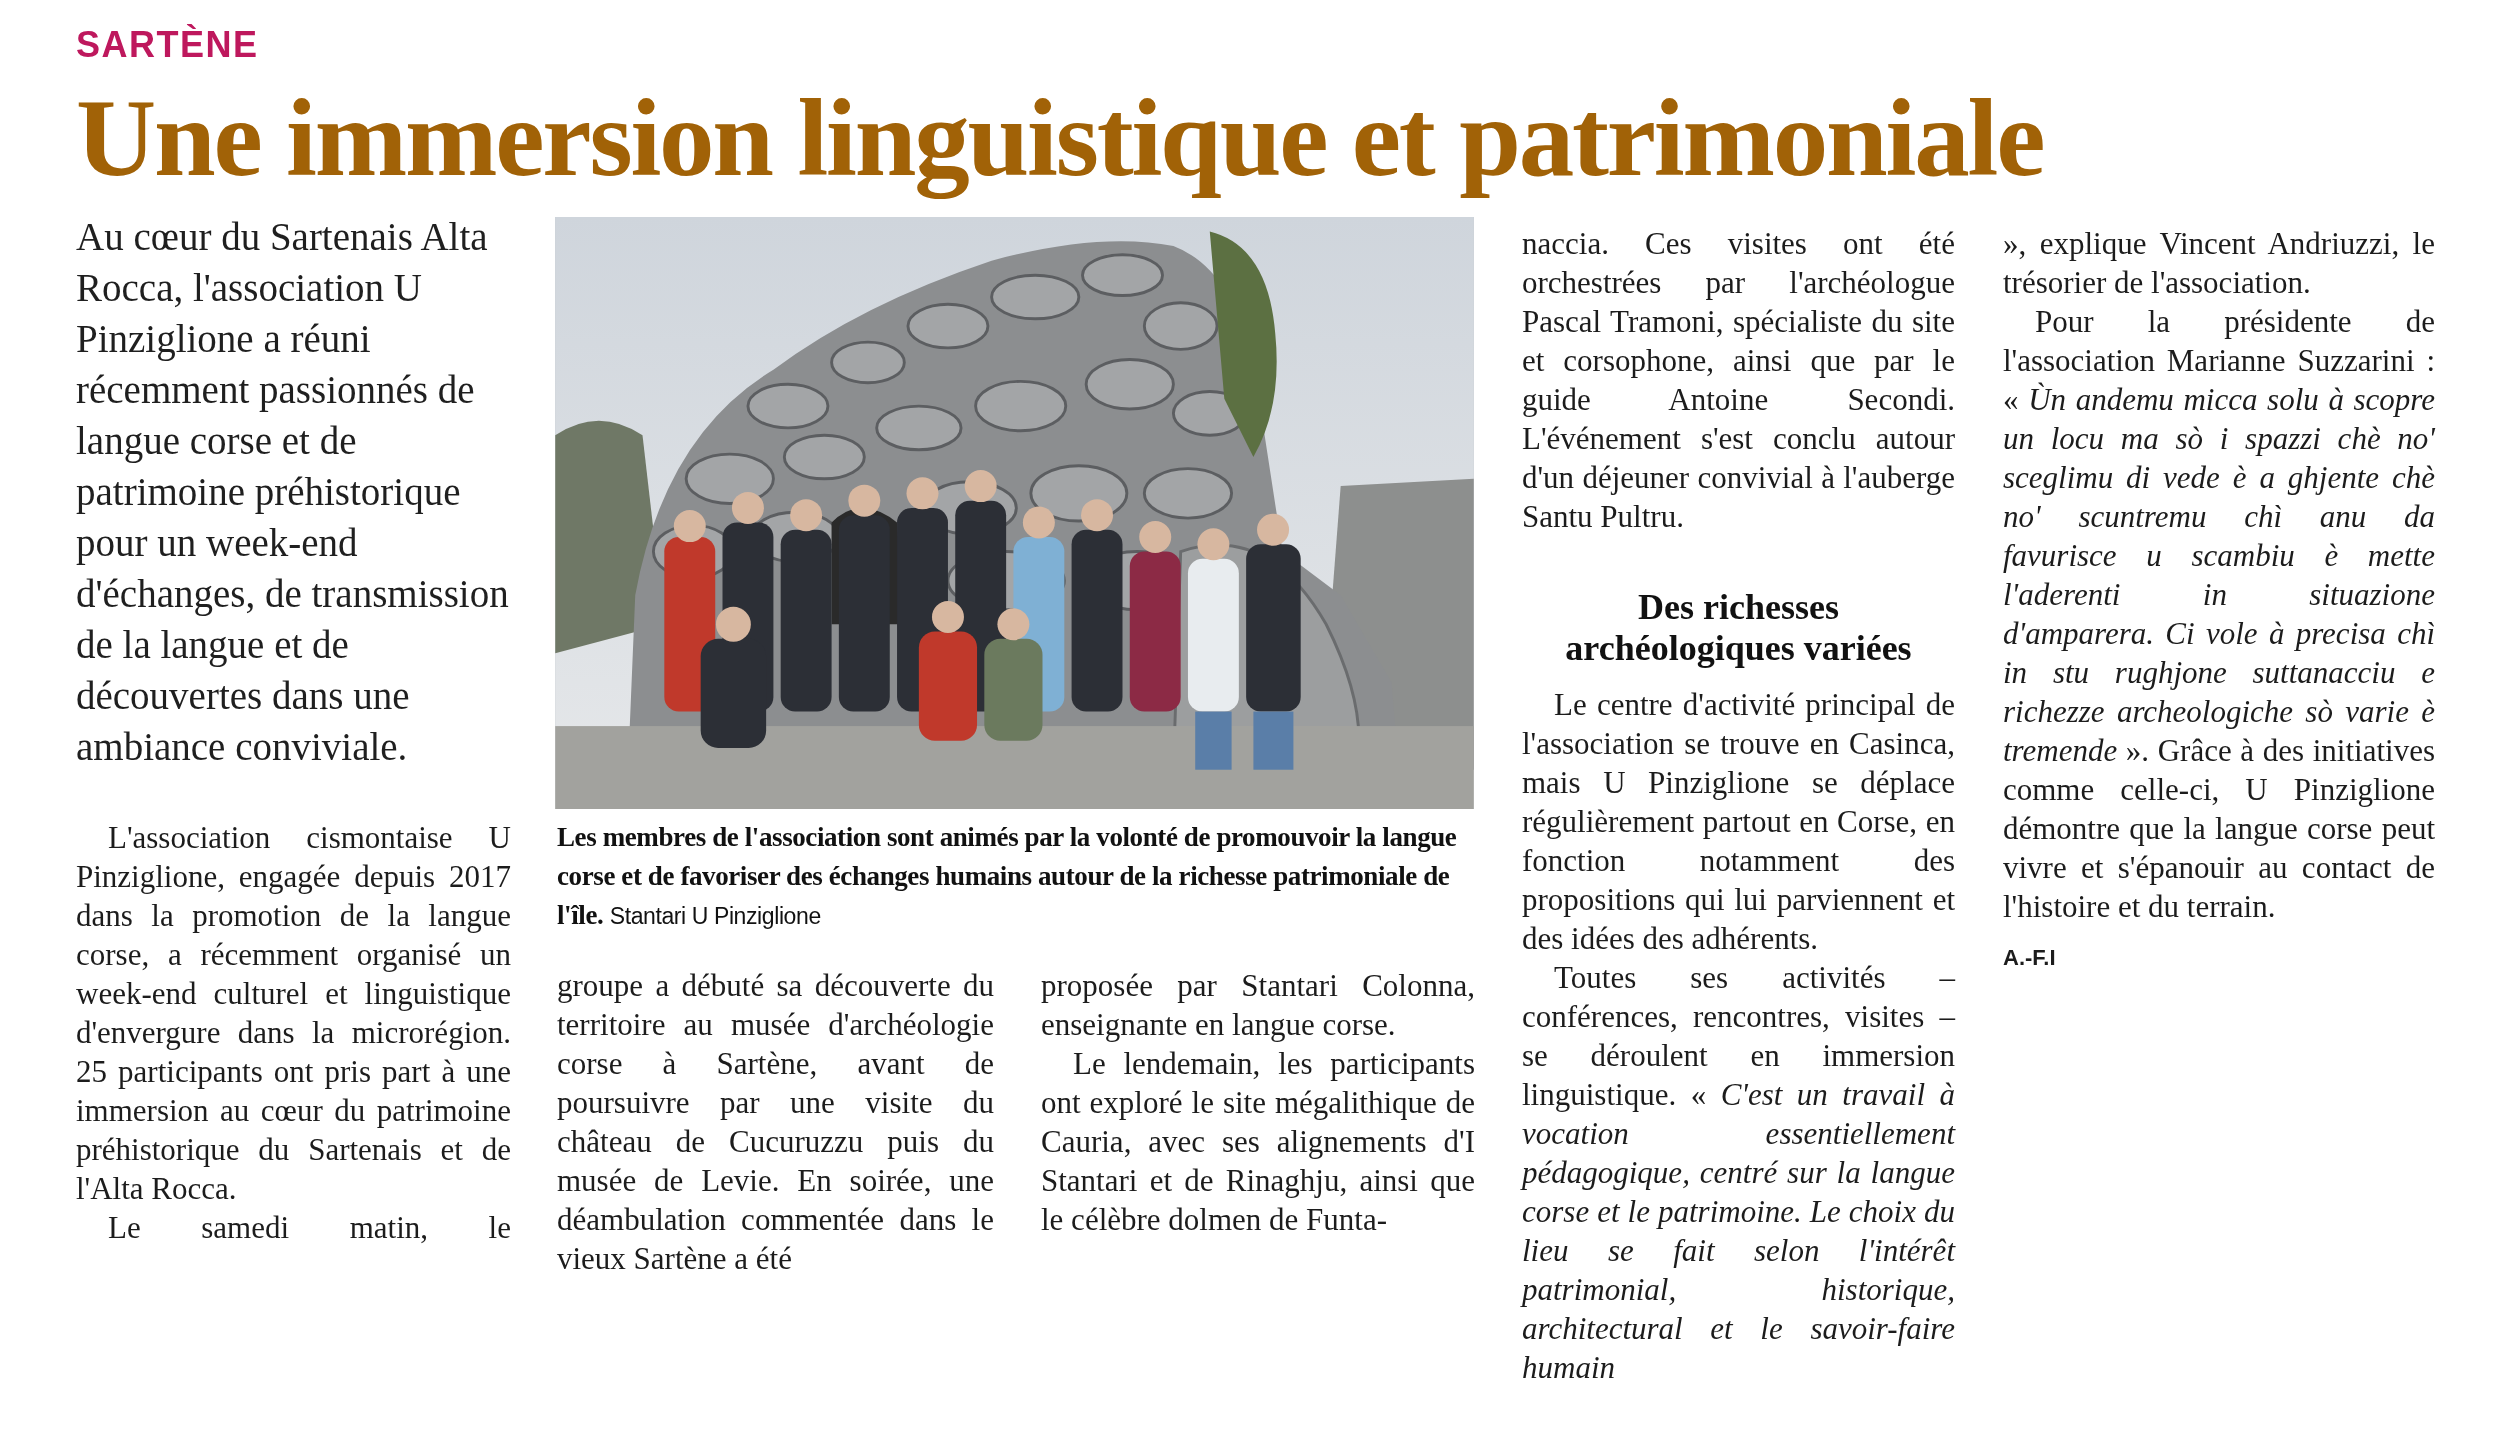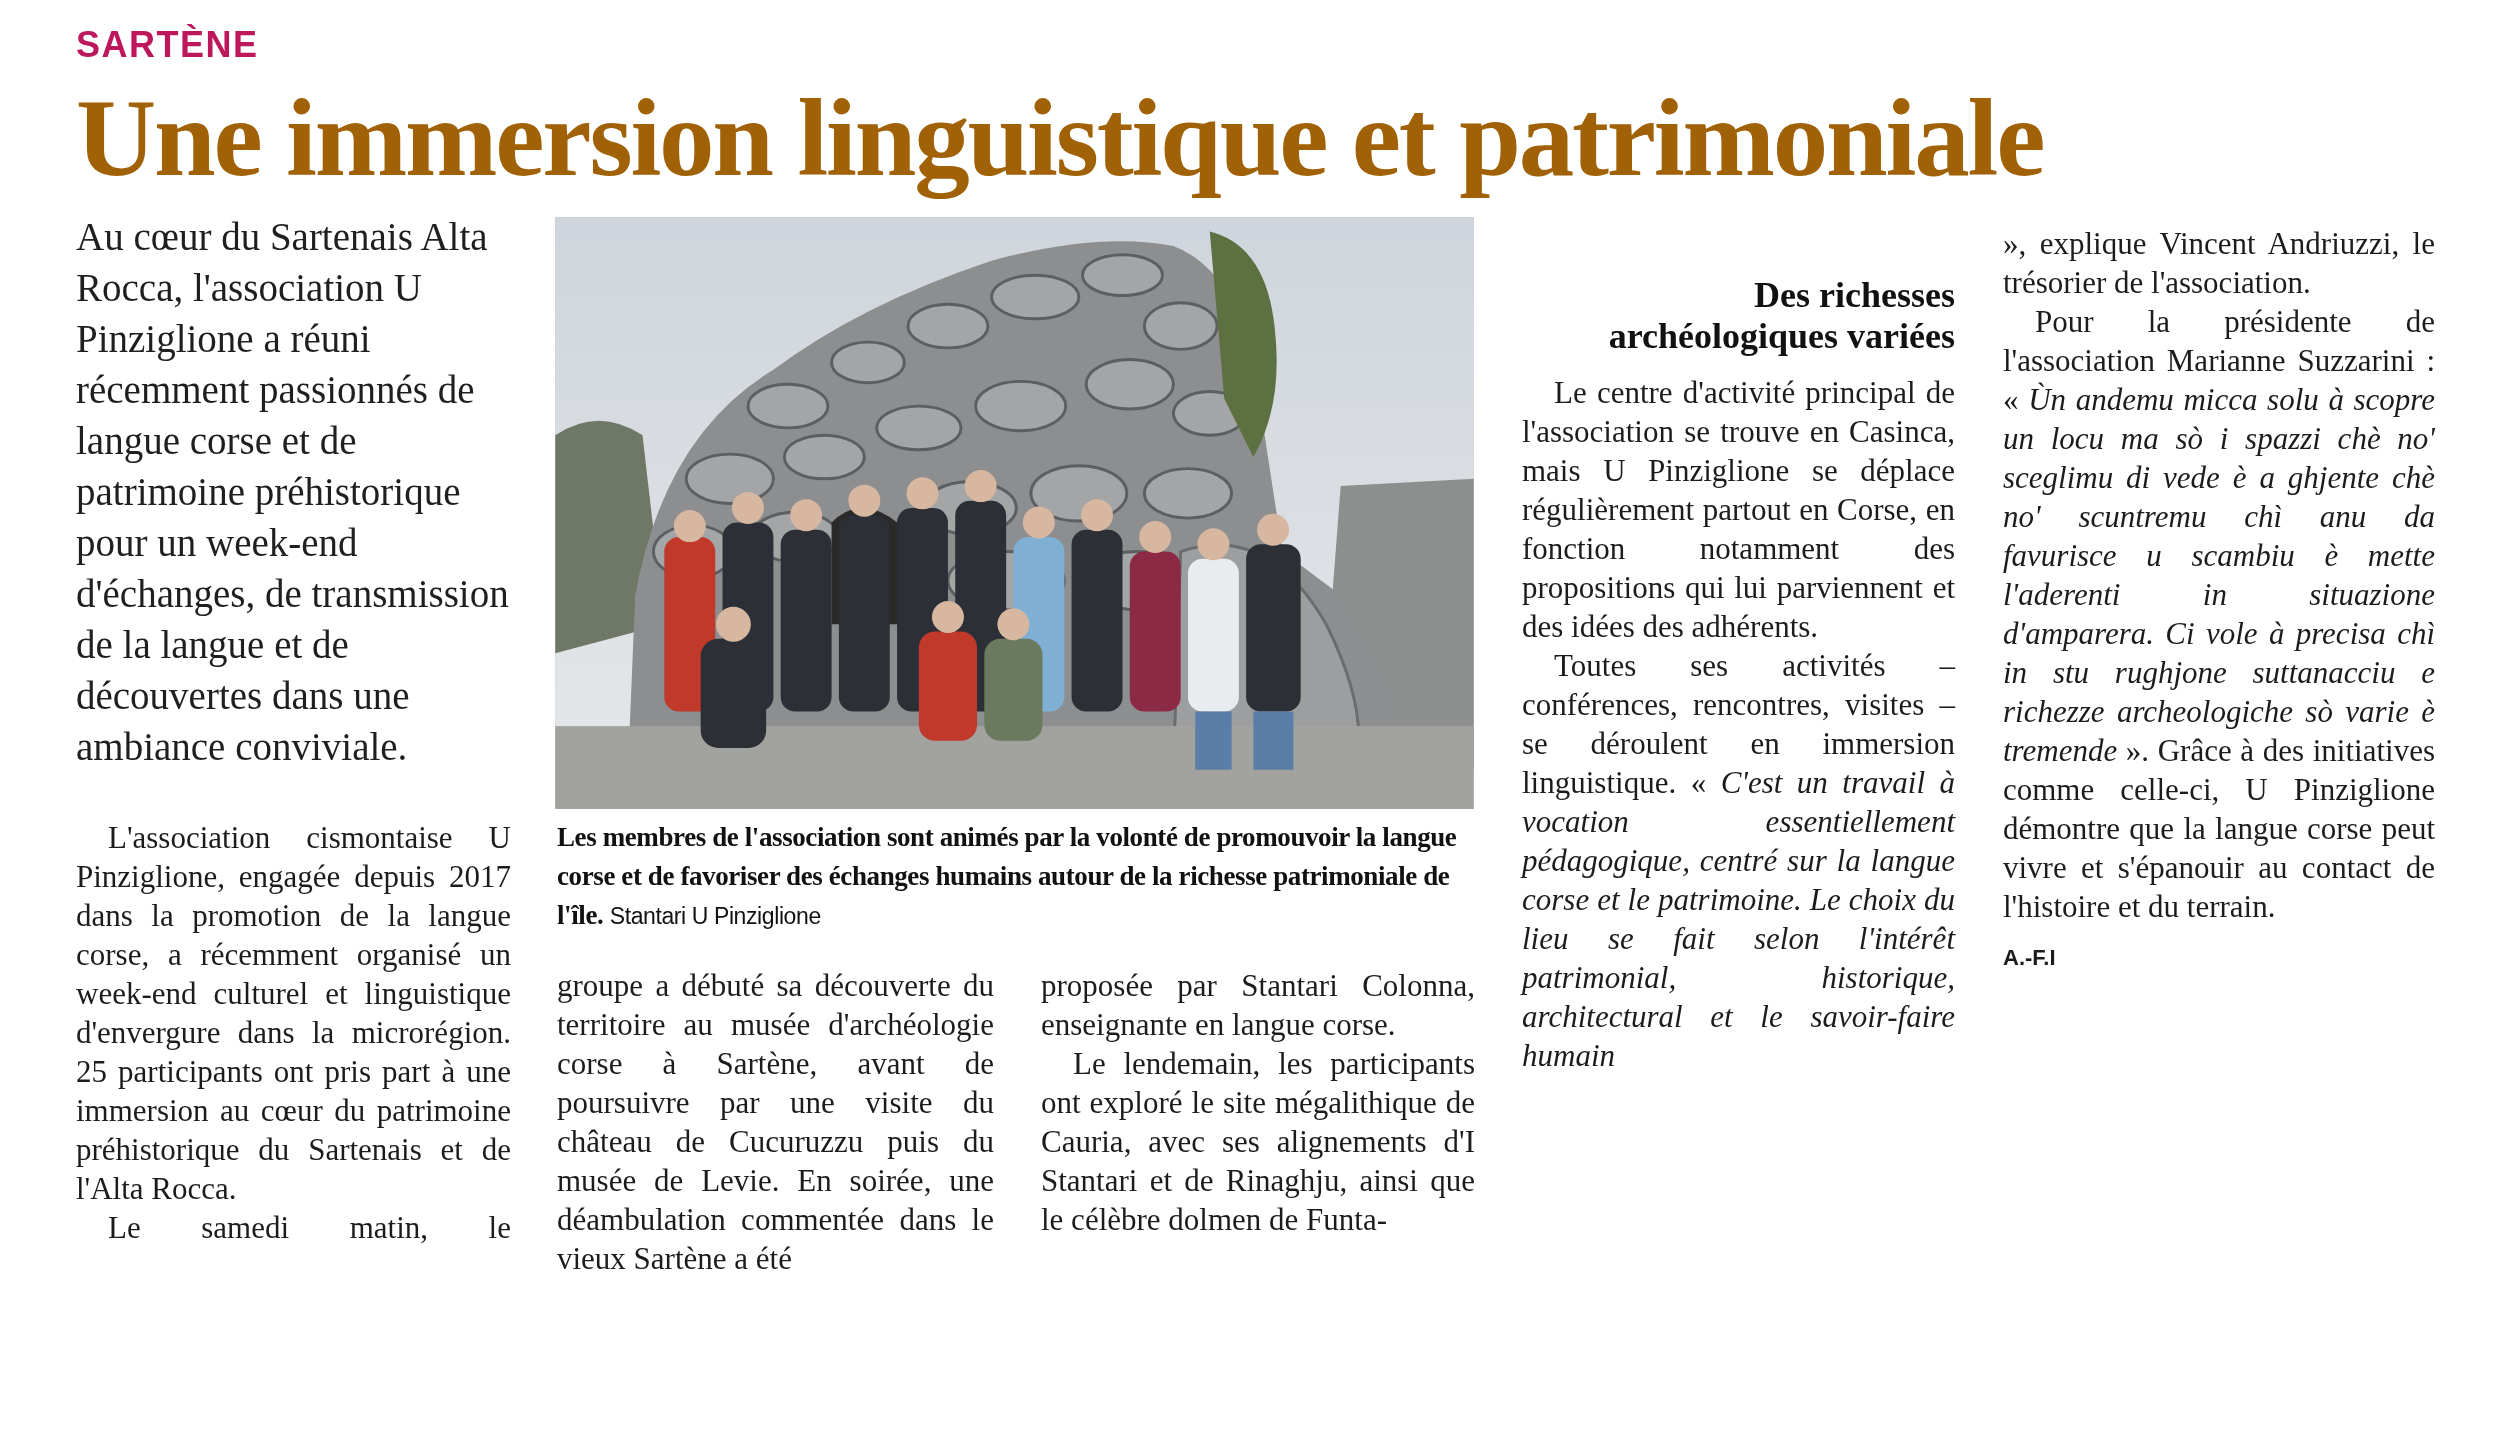--- a/index.html
+++ b/index.html
@@ -16,21 +16,21 @@
   .caption { left:557px; top:818px; width:917px; font-size:27px; line-height:39px; color:#111; font-weight:bold; letter-spacing:-0.4px; }
   .caption .credit { font-weight:normal; font-family:"Liberation Sans",sans-serif; font-size:23px; }
   .col { font-size:31px; line-height:39px; text-align:justify; color:#1c1c1c; }
   .col p { margin:0; }
   .col p.ind { text-indent:32px; }
   .col1 { left:76px; top:818px; width:435px; }
   .col2 { left:557px; top:966px; width:437px; }
   .col3 { left:1041px; top:966px; width:434px; }
   .col4 { left:1522px; top:224px; width:433px; }
   .col5 { left:2003px; top:224px; width:432px; }
-  .subhead { font-weight:bold; font-size:36px; line-height:41px; margin:51px 0 16px 0; text-align:right; color:#111; }
+  .subhead { font-weight:bold; font-size:36px; line-height:41px; margin:51px 0 16px 0; text-align:center; color:#111; }
   .col em { font-style:italic; }
   .sign { font-family:"Liberation Sans",sans-serif; font-weight:bold; font-size:22px; margin-top:11.6px; }
 </style>
 </head>
 <body>
 
 <div class="abs kicker">SARTÈNE</div>
 <div class="abs title">Une immersion linguistique et patrimoniale</div>
 
 <div class="abs lede">
@@ -136,20 +136,21 @@
 <div class="abs col col2">
   <p>groupe a débuté sa découverte du territoire au musée d'archéologie corse à Sartène, avant de poursuivre par une visite du château de Cucuruzzu puis du musée de Levie. En soirée, une déambulation commentée dans le vieux Sartène a été</p>
 </div>
 
 <div class="abs col col3">
   <p>proposée par Stantari Colonna, enseignante en langue corse.</p>
   <p class="ind">Le lendemain, les participants ont exploré le site mégalithique de Cauria, avec ses alignements d'I Stantari et de Rinaghju, ainsi que le célèbre dolmen de Funta-</p>
 </div>
 
 <div class="abs col col4">
+  <p>naccia. Ces visites ont été orchestrées par l'archéologue Pascal Tramoni, spécialiste du site et corsophone, ainsi que par le guide Antoine Secondi. L'événement s'est conclu autour d'un déjeuner convivial à l'auberge Santu Pultru.</p>
   <div class="subhead">Des richesses archéologiques variées</div>
   <p class="ind">Le centre d'activité principal de l'association se trouve en Casinca, mais U Pinziglione se déplace régulièrement partout en Corse, en fonction notamment des propositions qui lui parviennent et des idées des adhérents.</p>
   <p class="ind"><span>Toutes ses activités – conférences, rencontres, visites – se déroulent en immersion linguistique. « </span><em>C'est un travail à vocation essentiellement pédagogique, centré sur la langue corse et le patrimoine. Le choix du lieu se fait selon l'intérêt patrimonial, historique, architectural et le savoir-faire humain</em></p>
 </div>
 
 <div class="abs col col5">
   <p><span> », explique Vincent Andriuzzi, le trésorier de l'association.</span></p>
   <p class="ind"><span>Pour la présidente de l'association Marianne Suzzarini : « </span><em>Ùn andemu micca solu à scopre un locu ma sò i spazzi chè no' sceglimu di vede è a ghjente chè no' scuntremu chì anu da favurisce u scambiu è mette l'aderenti in situazione d'amparera. Ci vole à precisa chì in stu rughjone suttanacciu e richezze archeologiche sò varie è tremende</em><span> ». Grâce à des initiatives comme celle-ci, U Pinziglione démontre que la langue corse peut vivre et s'épanouir au contact de l'histoire et du terrain.</span></p>
   <div class="sign">A.-F.I</div>
 </div>

